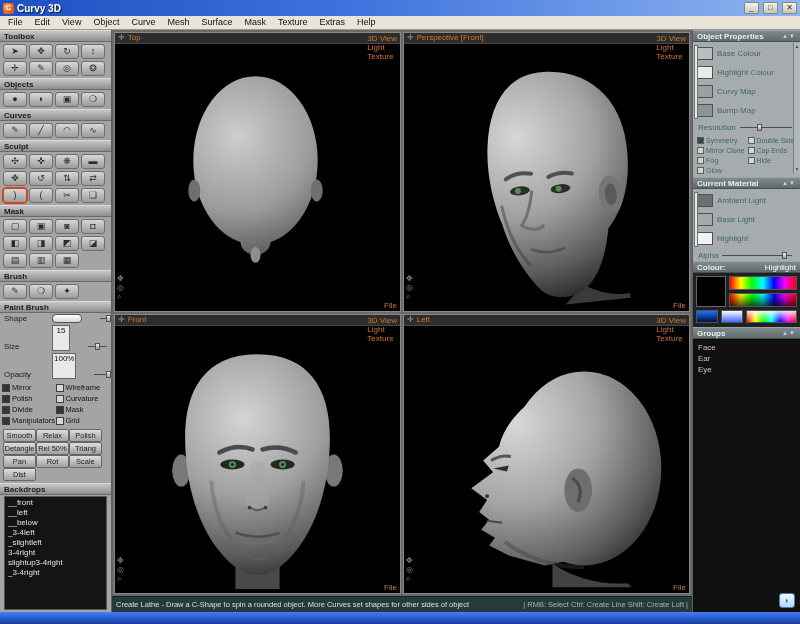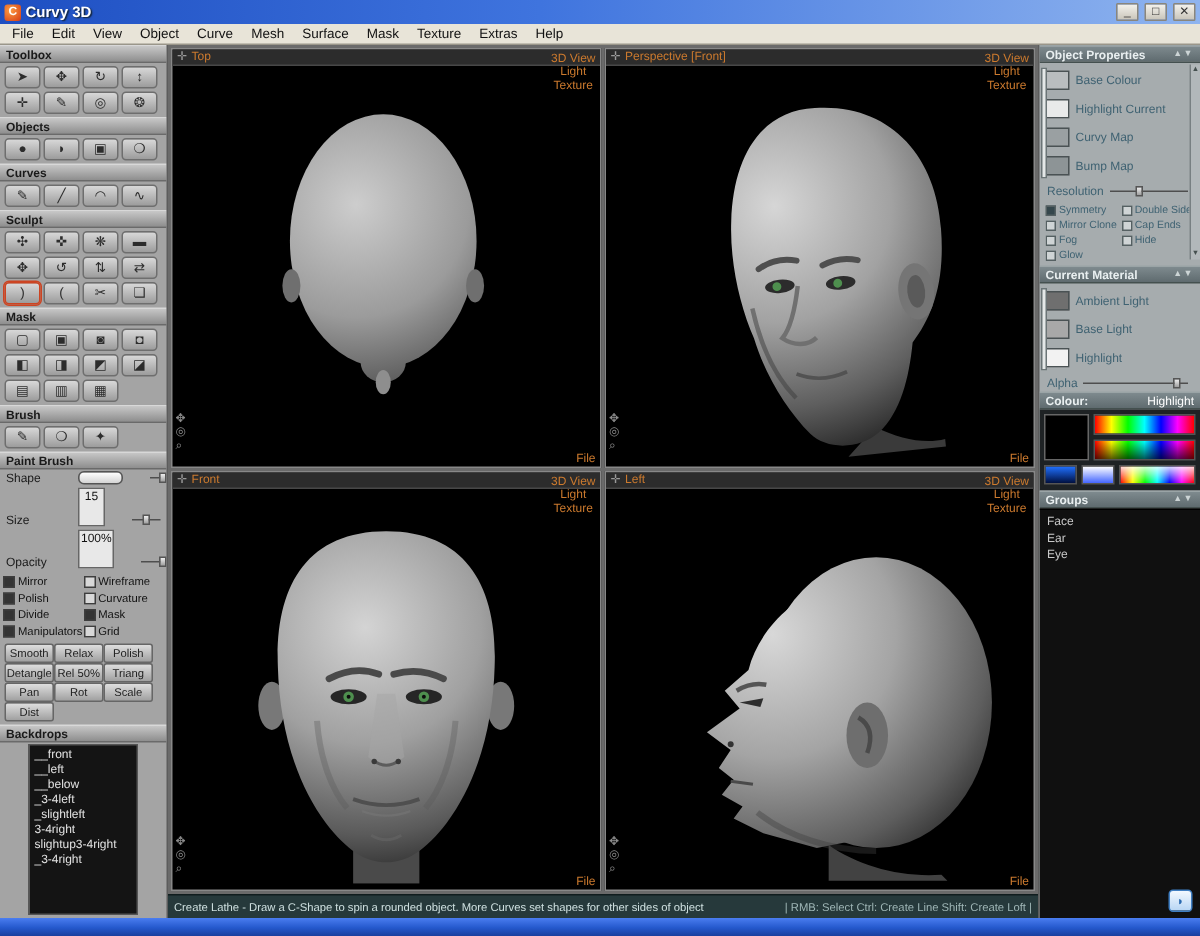--- a/index.html
+++ b/index.html
@@ -30,31 +30,31 @@
   .slider{flex:1;height:9px;position:relative}
   .slider::before{content:"";position:absolute;left:0;right:0;top:4px;height:1px;background:#4e4e4e}
   .slider .thumb{position:absolute;top:1px;width:5px;height:7px;background:linear-gradient(#eee,#9e9e9e);border:1px solid #555}
   .cb-grid{display:flex;flex-wrap:wrap;padding:2px 2px 1px;flex:none}
   .cb{width:50%;display:flex;align-items:center;gap:2px;height:11px;overflow:hidden}
   .cb .box{width:8px;height:8px;background:#d8d8d8;border:1px solid #3e3e3e;flex:none}
   .cb.checked .box{background:#343434}
   .cb .lbl{font-size:7.5px;color:#111;white-space:nowrap}
   .btn-grid{display:flex;flex-wrap:wrap;gap:0;padding:2px 3px;flex:none}
   .lp-btn{width:33px;height:13px;background:linear-gradient(#dedede,#a0a0a0);border:1px solid #666;border-radius:2px;font-size:7.5px;line-height:11px;text-align:center;color:#222;overflow:hidden}
-  .backdrops-list{flex:1;margin:1px 19px 2px;background:#141414;border:1px solid #555;color:#e2e2e2;font-size:8px;padding:1px 3px;overflow:hidden}
+  .backdrops-list{flex:1;margin:1px 4px 2px;background:#141414;border:1px solid #555;color:#e2e2e2;font-size:8px;padding:1px 3px;overflow:hidden}
   .backdrops-list .item{line-height:10px;white-space:nowrap}
 
   
   .center{flex:1;display:flex;flex-direction:column;min-width:0}
   .vp-grid{flex:1;display:grid;grid-template-columns:1fr 1fr;grid-template-rows:1fr 1fr;gap:2px;background:#6a6a6a;padding:2px;min-height:0}
   .viewport{position:relative;background:#000;border:1px solid #888;overflow:hidden;display:flex;flex-direction:column}
   .vp-header{height:11px;flex:none;background:#2c2c2c;border-bottom:1px solid #484848;display:flex;align-items:center;gap:3px;padding:0 3px}
   .vp-plus{color:#9a9a9a;font-size:8px;line-height:1}
   .vp-title{color:#cc7a2e;font-size:8px;line-height:1}
-  .vp-modes{position:absolute;top:1px;right:3px;text-align:center;z-index:3}
+  .vp-modes{position:absolute;top:1px;right:3px;text-align:left;z-index:3}
   .vp-label{color:#cc7a2e;font-size:8px;line-height:9px}
   .vp-canvas{flex:1;position:relative}
   .vp-canvas svg{position:absolute;inset:0;width:100%;height:100%}
   .vp-nav{position:absolute;left:2px;bottom:10px;display:flex;flex-direction:column;z-index:3}
   .vp-nav span{color:#8c8c8c;font-size:8px;line-height:9px}
   .vp-file{position:absolute;right:3px;bottom:1px;color:#cc7a2e;font-size:8px;z-index:3}
   .statusbar{height:16px;flex:none;background:#26393b;border-top:1px solid #101d1e;display:flex;align-items:center;justify-content:space-between;padding:0 4px;overflow:hidden}
   .status-msg{color:#cfe0e0;font-size:7.5px;white-space:nowrap}
   .status-hints{color:#9fb6b6;font-size:7.5px;white-space:nowrap;margin-left:6px}
 
@@ -480,21 +480,21 @@
         <span>Object Properties</span>
         <span class="rp-arrows">▲▼</span>
       </div>
       <div class="swatch-rows">
           <div class="srow">
             <span class="thumb" style="background: rgb(185, 189, 191);"></span>
             <span class="lbl">Base Colour</span>
           </div>
           <div class="srow">
             <span class="thumb" style="background: rgb(233, 234, 234);"></span>
-            <span class="lbl">Highlight Current</span>
+            <span class="lbl">Highlight Colour</span>
           </div>
           <div class="srow">
             <span class="thumb" style="background: rgb(154, 160, 162);"></span>
             <span class="lbl">Curvy Map</span>
           </div>
           <div class="srow">
             <span class="thumb" style="background: rgb(141, 148, 150);"></span>
             <span class="lbl">Bump Map</span>
           </div>
         </div>

